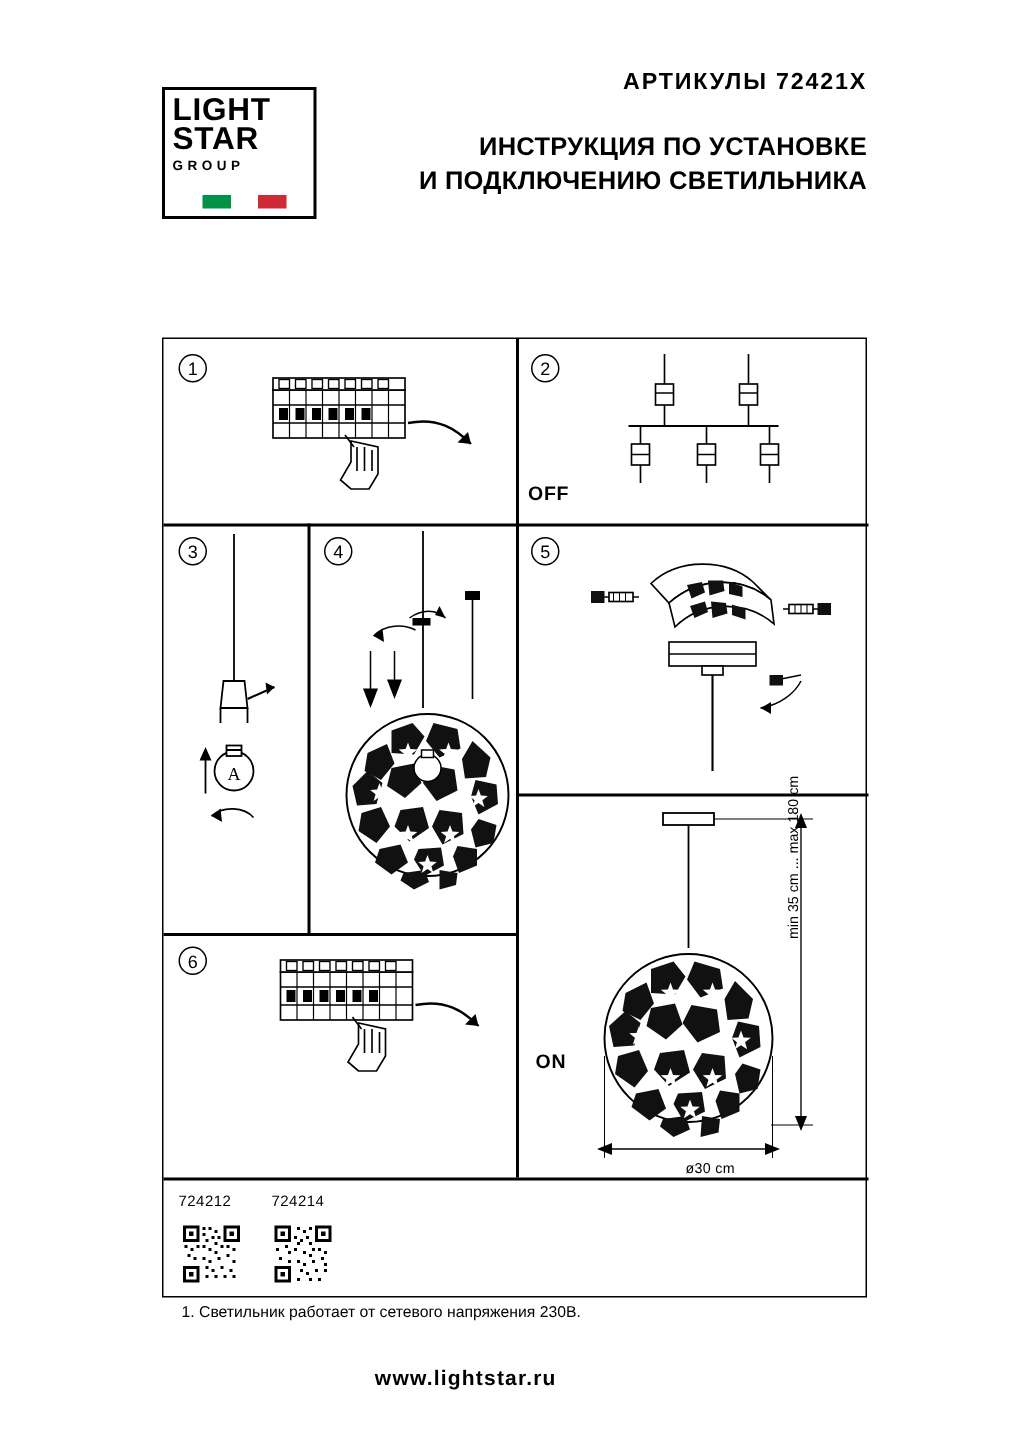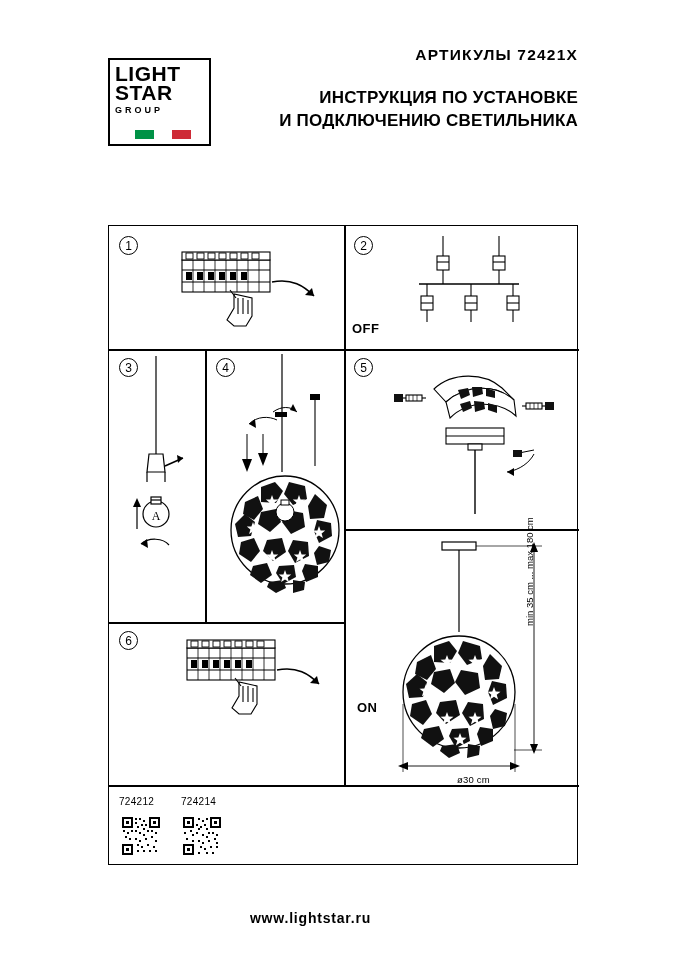--- a/index.html
+++ b/index.html
@@ -637,19 +637,20 @@
             <rect x="28" y="30" width="2" height="2"></rect>
           <rect x="34" y="30" width="2" height="2"></rect>
             <rect x="16" y="36" width="2" height="2"></rect>
             <rect x="24" y="36" width="2" height="2"></rect>
           <rect x="30" y="36" width="2" height="2"></rect>
         </g>
       </svg>
     </div>
 
     <div class="notes" style="left:12px; top:642px; width:320px;">
+      <div>1. Светильник работает от сетевого напряжения 230В.</div>
     </div>
 
   </div>
 
   <div class="footer">www.lightstar.ru</div>
 
 </div>
 
 </body></html>

